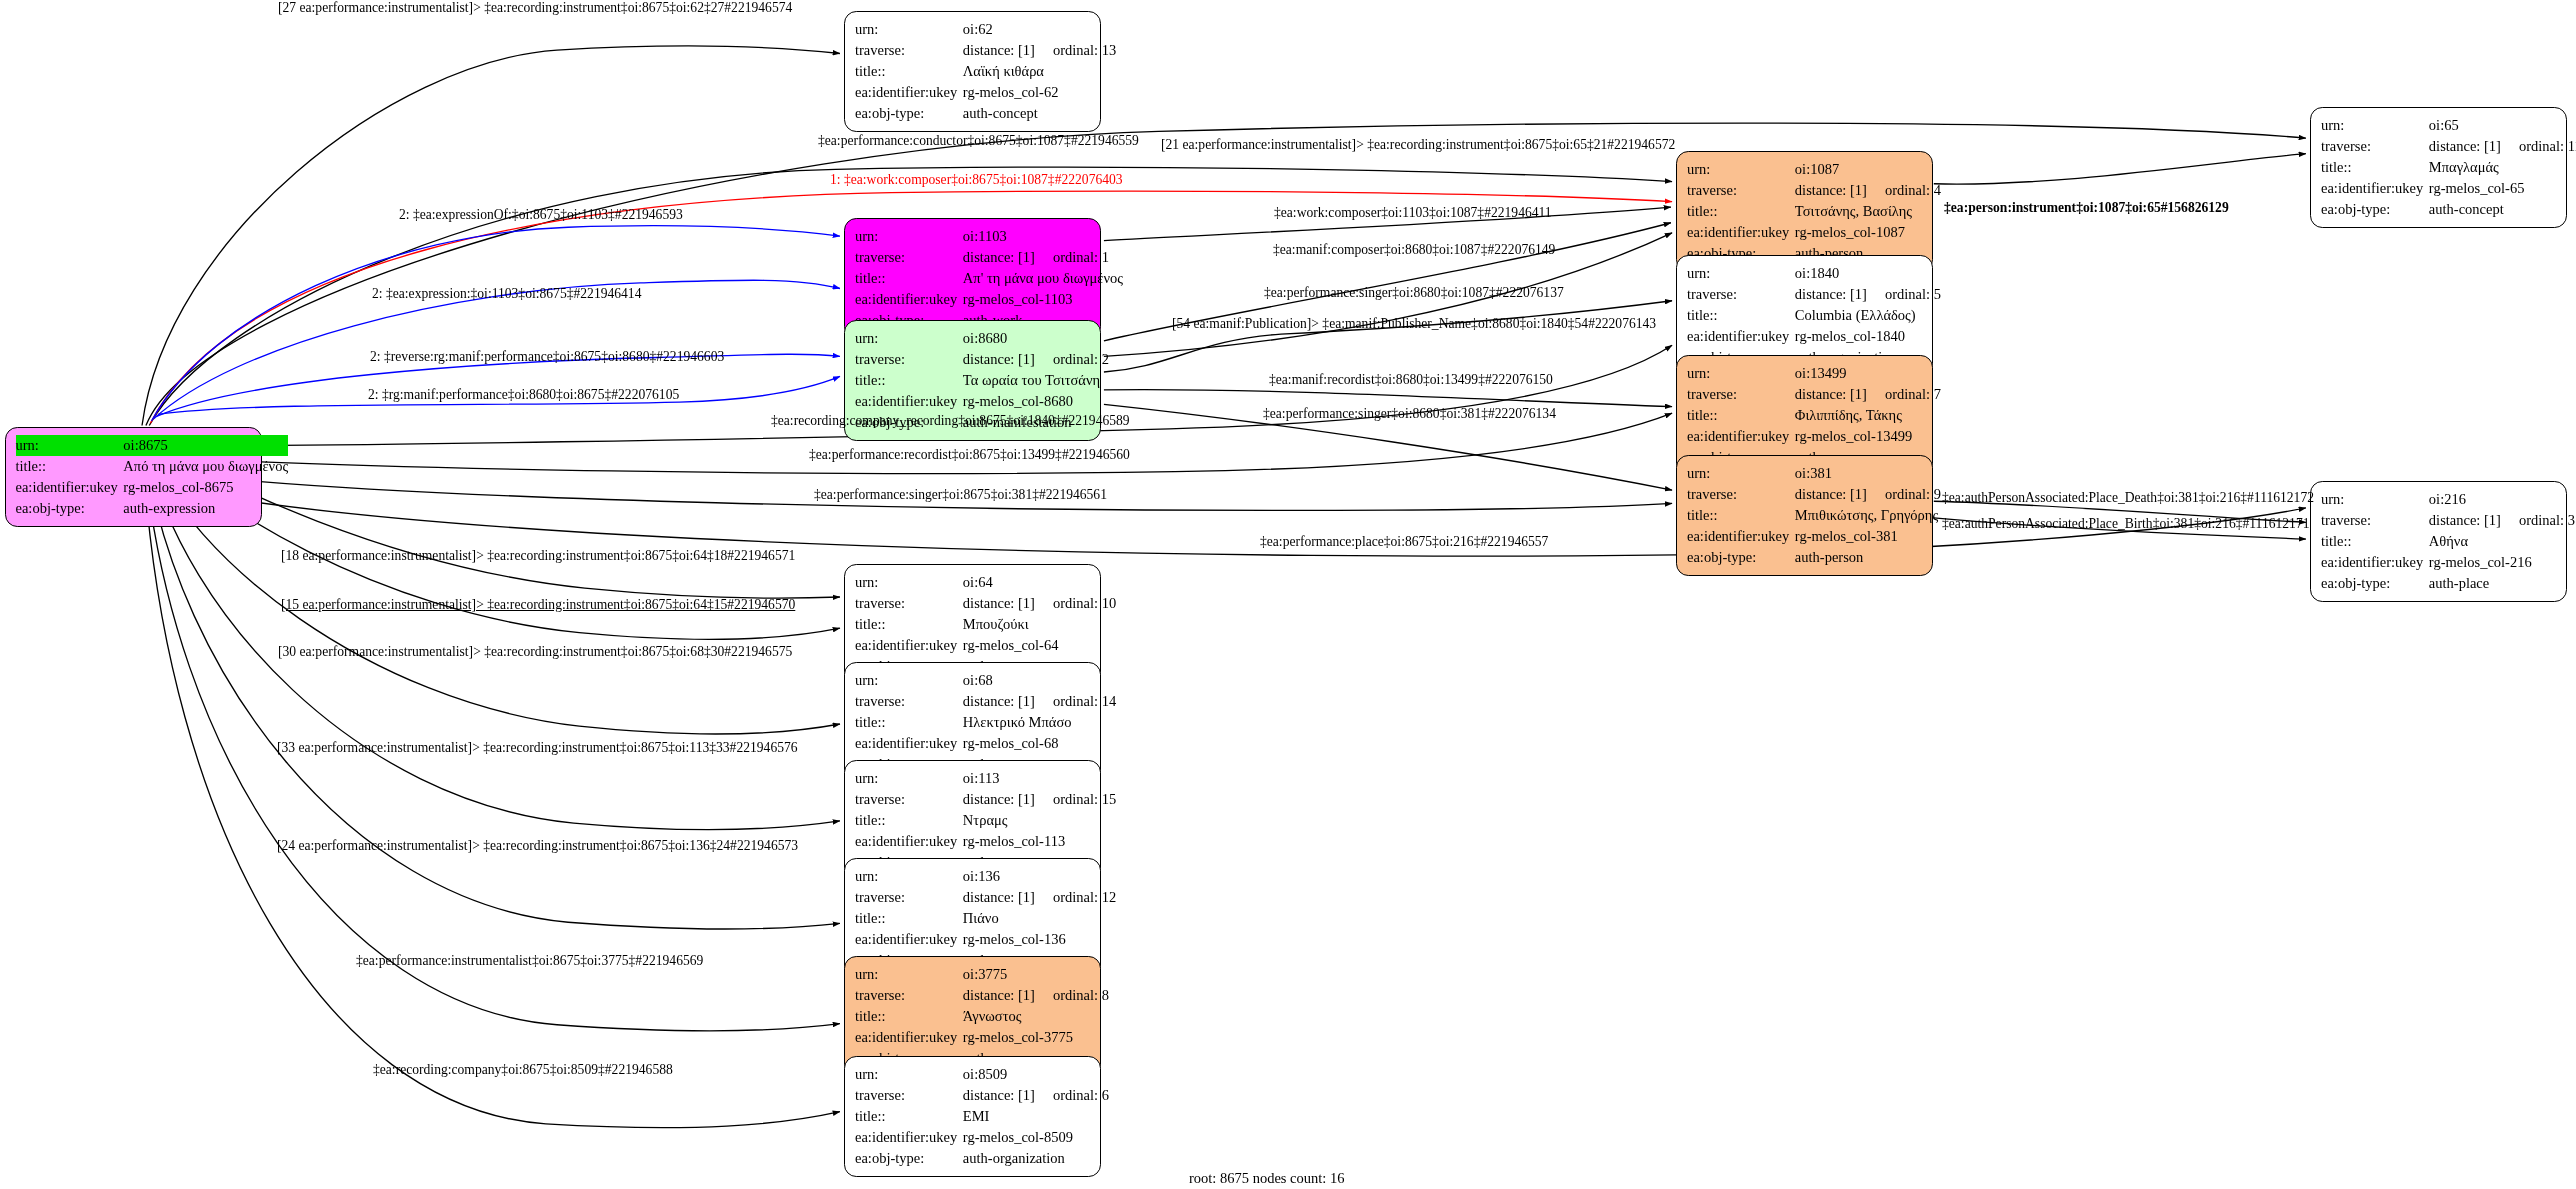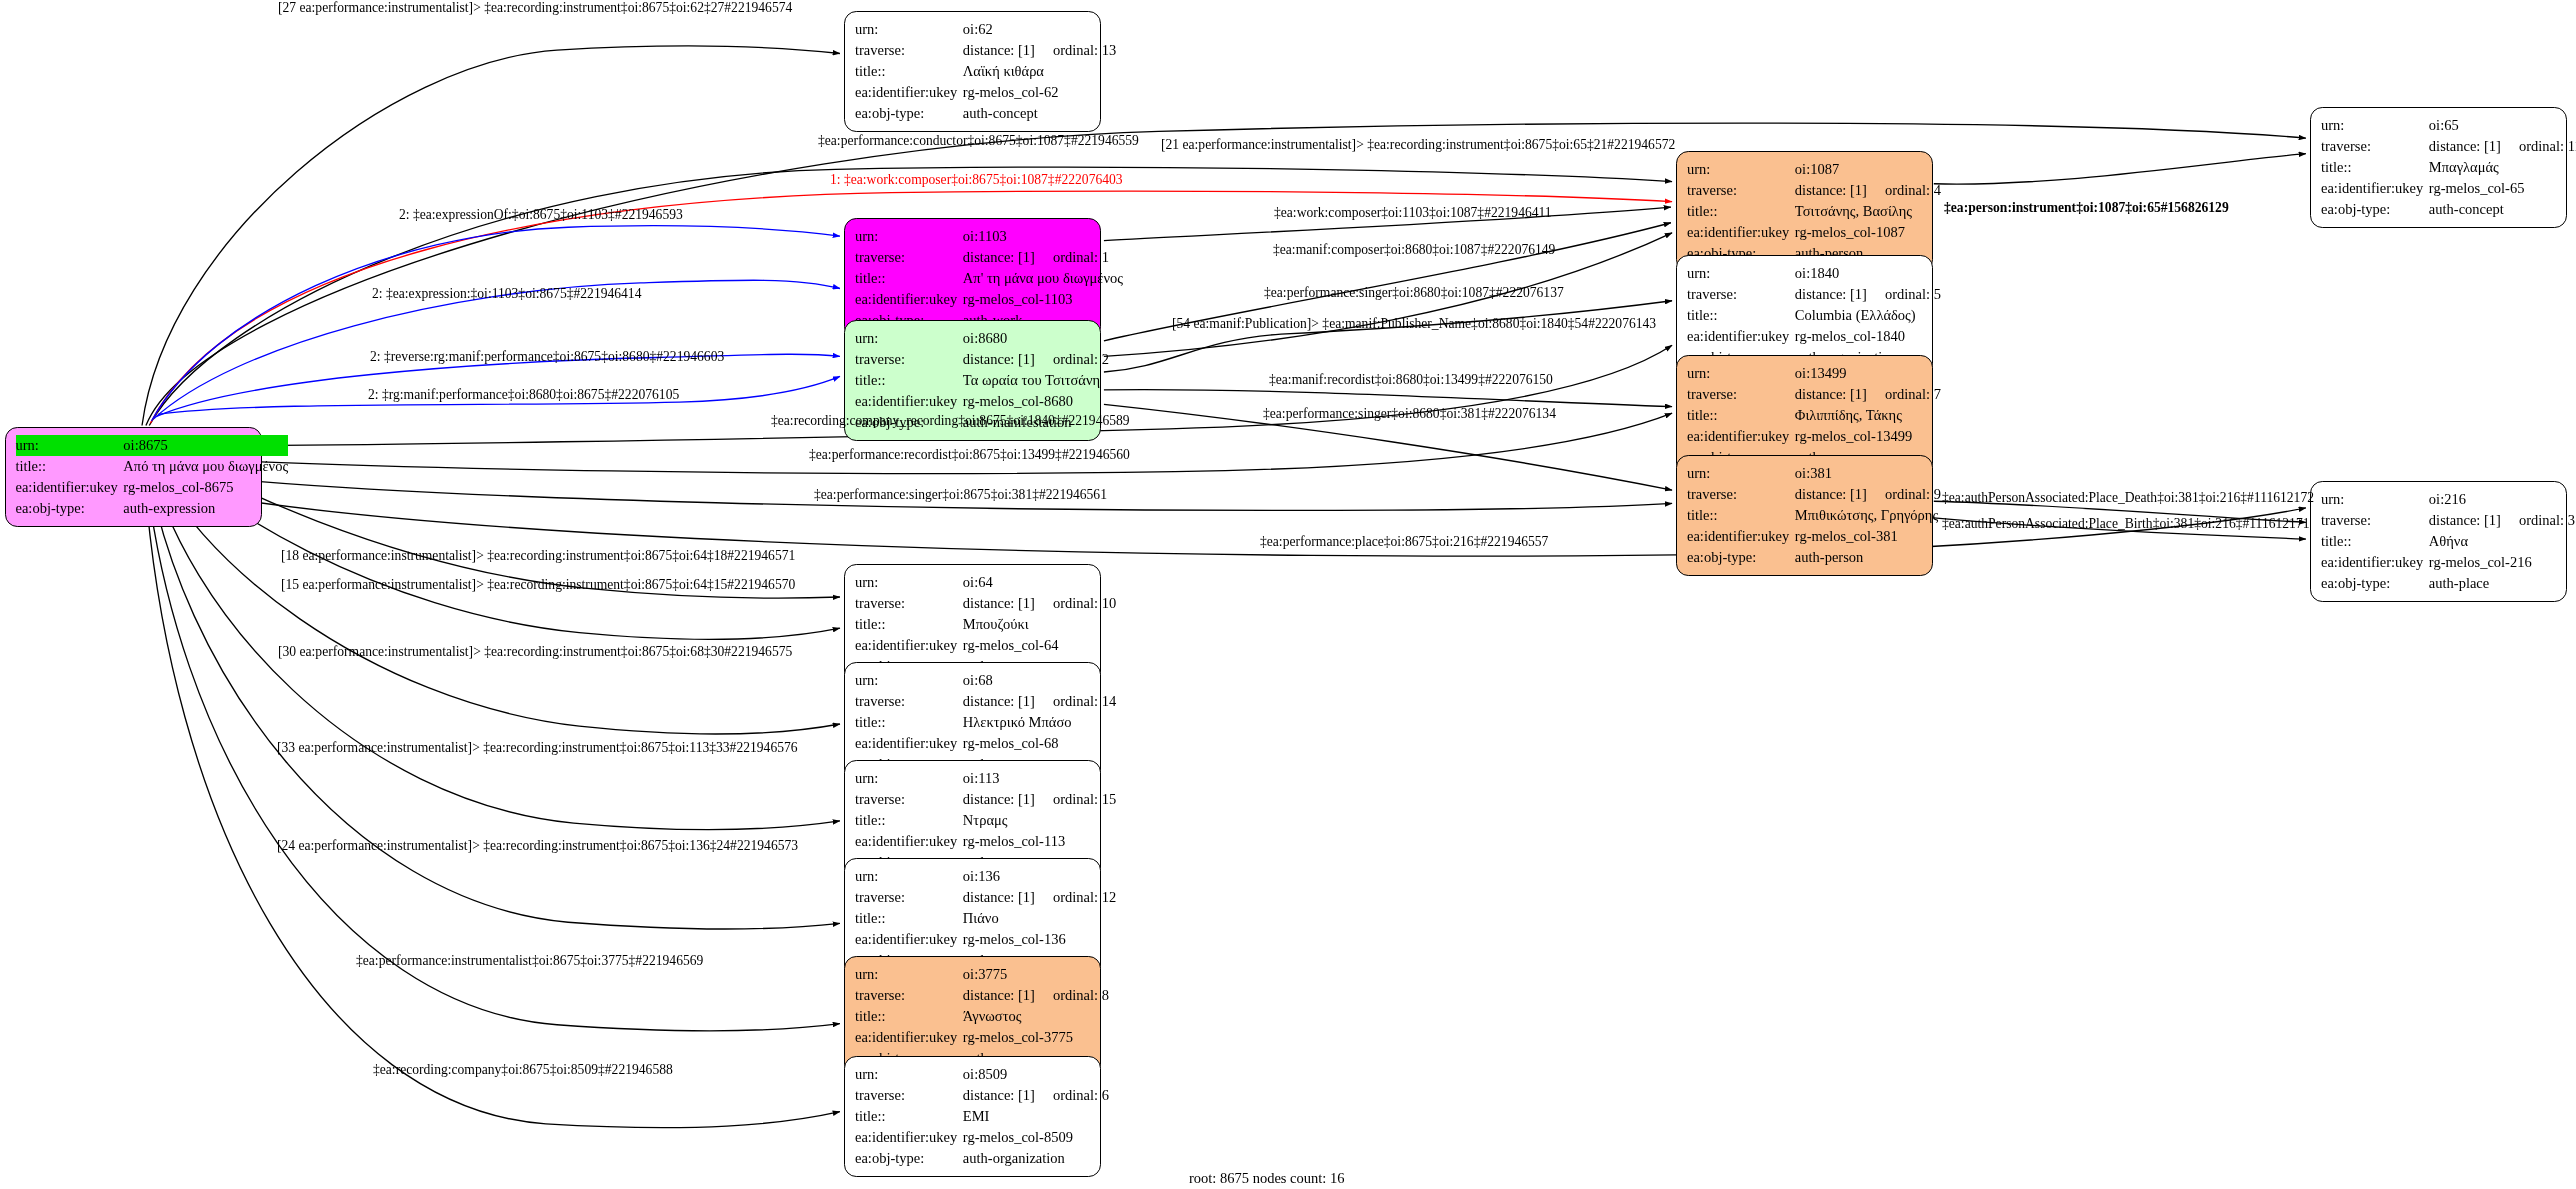--- a/index.html
+++ b/index.html
@@ -551,21 +551,21 @@
       <div class="edge-label" style="left: 368px; top: 388px;">2: ‡rg:manif:performance‡oi:8680‡oi:8675‡#222076105</div>
       <div class="edge-label" style="left: 1263px; top: 407px;">‡ea:performance:singer‡oi:8680‡oi:381‡#222076134</div>
       <div class="edge-label" style="left: 771px; top: 414px;">‡ea:recording:company_recording‡oi:8675‡oi:1840‡#221946589</div>
       <div class="edge-label" style="left: 809px; top: 448px;">‡ea:performance:recordist‡oi:8675‡oi:13499‡#221946560</div>
       <div class="edge-label" style="left: 814px; top: 488px;">‡ea:performance:singer‡oi:8675‡oi:381‡#221946561</div>
       <div class="edge-label" style="left: 1260px; top: 535px;">‡ea:performance:place‡oi:8675‡oi:216‡#221946557</div>
       <div class="edge-label" style="left: 1944px; top: 201px; font-weight: bold;">‡ea:person:instrument‡oi:1087‡oi:65#156826129</div>
       <div class="edge-label" style="left: 1942px; top: 491px;">‡ea:authPersonAssociated:Place_Death‡oi:381‡oi:216‡#111612172</div>
       <div class="edge-label" style="left: 1942px; top: 517px;">‡ea:authPersonAssociated:Place_Birth‡oi:381‡oi:216‡#111612171</div>
       <div class="edge-label" style="left: 281px; top: 549px;">[18 ea:performance:instrumentalist]&gt; ‡ea:recording:instrument‡oi:8675‡oi:64‡18#221946571</div>
-      <div class="edge-label" style="left: 281px; top: 578px;">[15 ea:performance:instrumentalist]&gt; ‡ea:recording:instrument‡oi:8675‡oi:64‡15#221946570</div>
+      <div class="edge-label" style="left: 281px; top: 598px; text-decoration: underline;">[15 ea:performance:instrumentalist]&gt; ‡ea:recording:instrument‡oi:8675‡oi:64‡15#221946570</div>
       <div class="edge-label" style="left: 278px; top: 645px;">[30 ea:performance:instrumentalist]&gt; ‡ea:recording:instrument‡oi:8675‡oi:68‡30#221946575</div>
       <div class="edge-label" style="left: 277px; top: 741px; text-align: right;">[33 ea:performance:instrumentalist]&gt; ‡ea:recording:instrument‡oi:8675‡oi:113‡33#221946576</div>
       <div class="edge-label" style="left: 277px; top: 839px;">[24 ea:performance:instrumentalist]&gt; ‡ea:recording:instrument‡oi:8675‡oi:136‡24#221946573</div>
       <div class="edge-label" style="left: 356px; top: 954px;">‡ea:performance:instrumentalist‡oi:8675‡oi:3775‡#221946569</div>
       <div class="edge-label" style="left: 373px; top: 1063px;">‡ea:recording:company‡oi:8675‡oi:8509‡#221946588</div>
     </div>
 
   <div class="footer-label" style="left:1189px; top:1170px;">root: 8675 nodes count: 16</div>
 </div>
 

